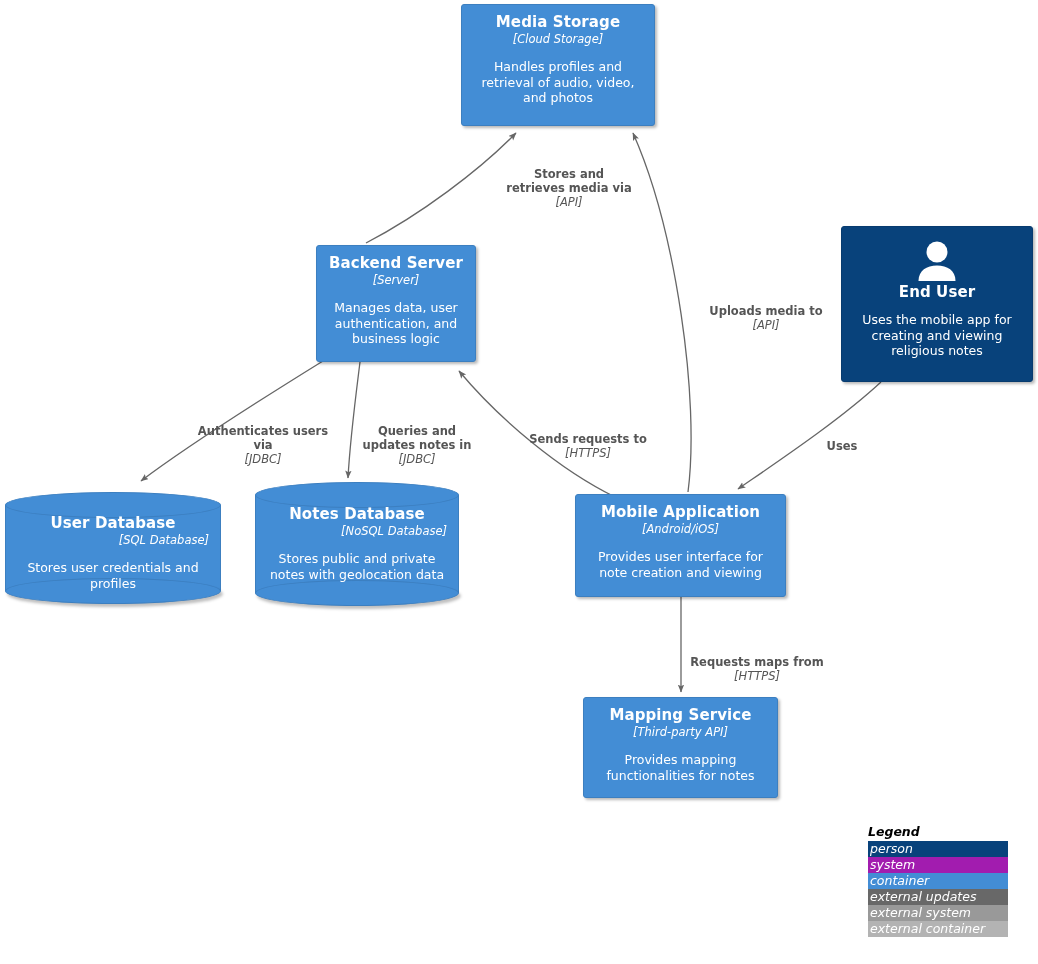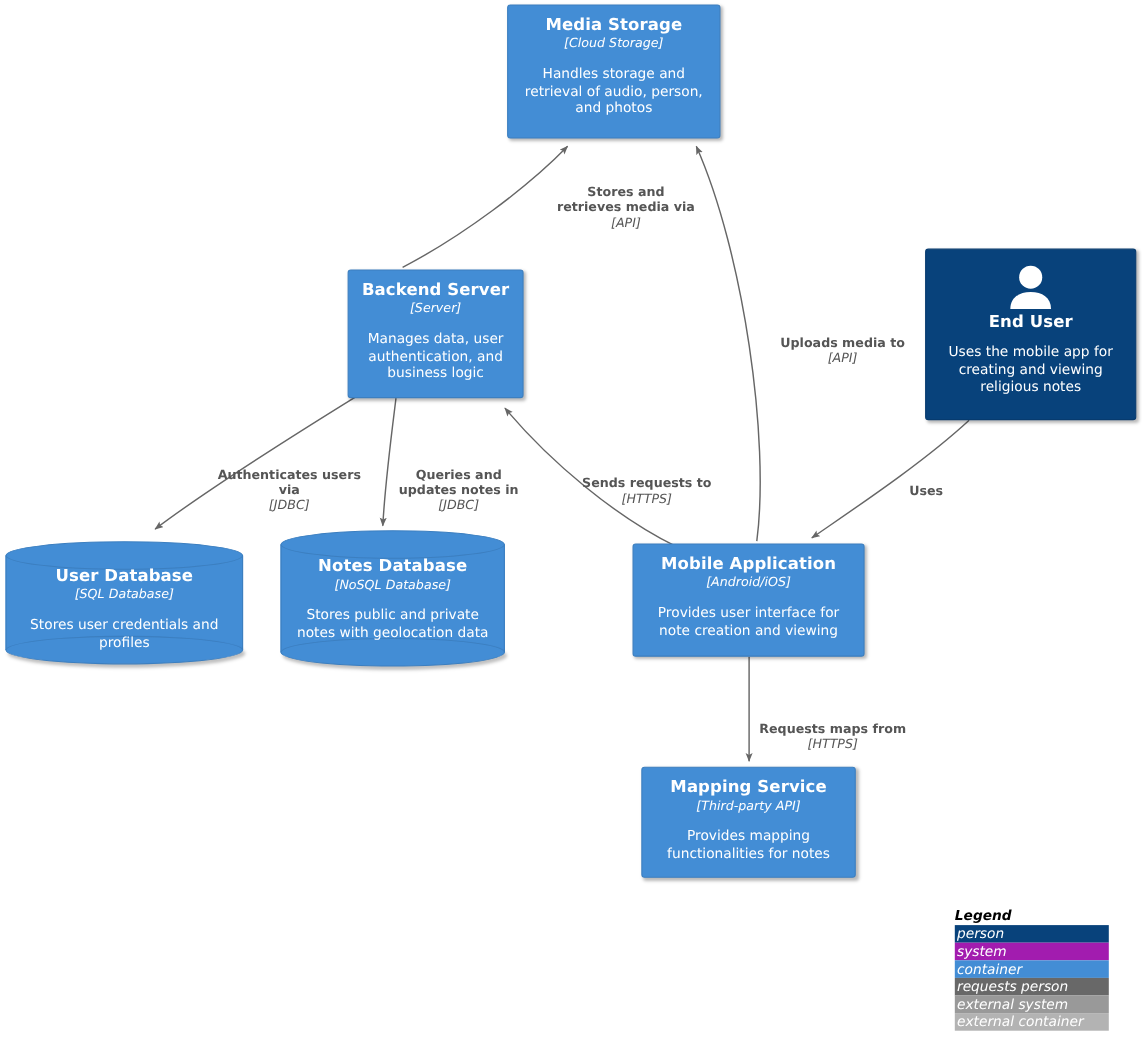--- a/index.html
+++ b/index.html
@@ -54,20 +54,21 @@
     font-size: 15px;
     font-weight: bold;
     line-height: 18px;
     letter-spacing: 0.1px;
   }
   .node-tech {
     font-size: 11.5px;
     font-style: italic;
     line-height: 14px;
     margin-top: 1px;
+    text-align: right;
   }
   .node-desc {
     font-size: 12.5px;
     line-height: 15.5px;
     margin-top: 13px;
   }
 
   
   .db-node {
     position: absolute;
@@ -182,21 +183,21 @@
     <path d="M 615,497 C 560,470 500,420 459,371" fill="none" stroke="#666666" stroke-width="1.3" marker-end="url(#arrowhead)"></path>
 
     <path d="M 881,382 C 840,420 780,460 738,489" fill="none" stroke="#666666" stroke-width="1.3" marker-end="url(#arrowhead)"></path>
 
     <path d="M 681,597 C 681,630 681,660 681,692" fill="none" stroke="#666666" stroke-width="1.3" marker-end="url(#arrowhead)"></path>
   </svg>
 
   <div class="node container-node" style="left:461px; top:4px; width:194px; height:122px;">
     <div class="node-title">Media Storage</div>
     <div class="node-tech">[Cloud Storage]</div>
-    <div class="node-desc">Handles storage and retrieval of audio, person, and photos</div>
+    <div class="node-desc">Handles profiles and retrieval of audio, video, and photos</div>
   </div>
 
   <div class="node container-node" style="left:316px; top:245px; width:160px; height:117px;">
     <div class="node-title">Backend Server</div>
     <div class="node-tech">[Server]</div>
     <div class="node-desc">Manages data, user authentication, and business logic</div>
   </div>
 
   <div class="node person-node" style="left:841px; top:226px; width:192px; height:156px; padding-top:12px;">
     <svg class="person-icon" viewBox="0 0 46 40" xmlns="http://www.w3.org/2000/svg">
@@ -284,21 +285,21 @@
     <div class="legend-row" style="background:#08427B;">
       <span>person</span>
     </div>
     <div class="legend-row" style="background:#a21caf;">
       <span>system</span>
     </div>
     <div class="legend-row" style="background:#438DD5;">
       <span>container</span>
     </div>
     <div class="legend-row" style="background:#686868;">
-      <span>requests person</span>
+      <span>external updates</span>
     </div>
     <div class="legend-row" style="background:#999999;">
       <span>external system</span>
     </div>
     <div class="legend-row" style="background:#B3B3B3;">
       <span>external container</span>
     </div>
   </div>
 
 </div>

